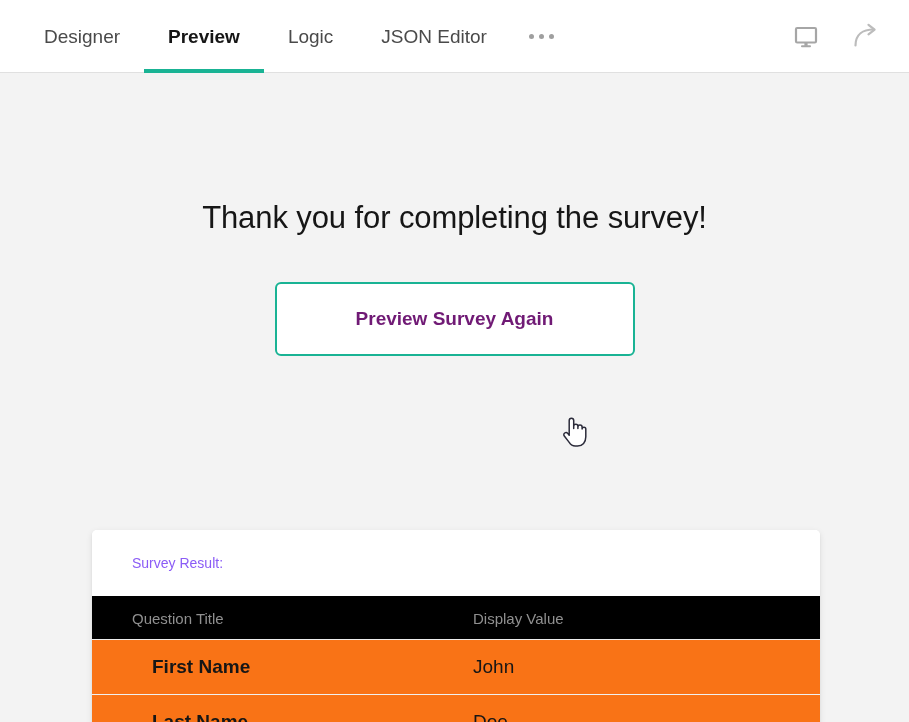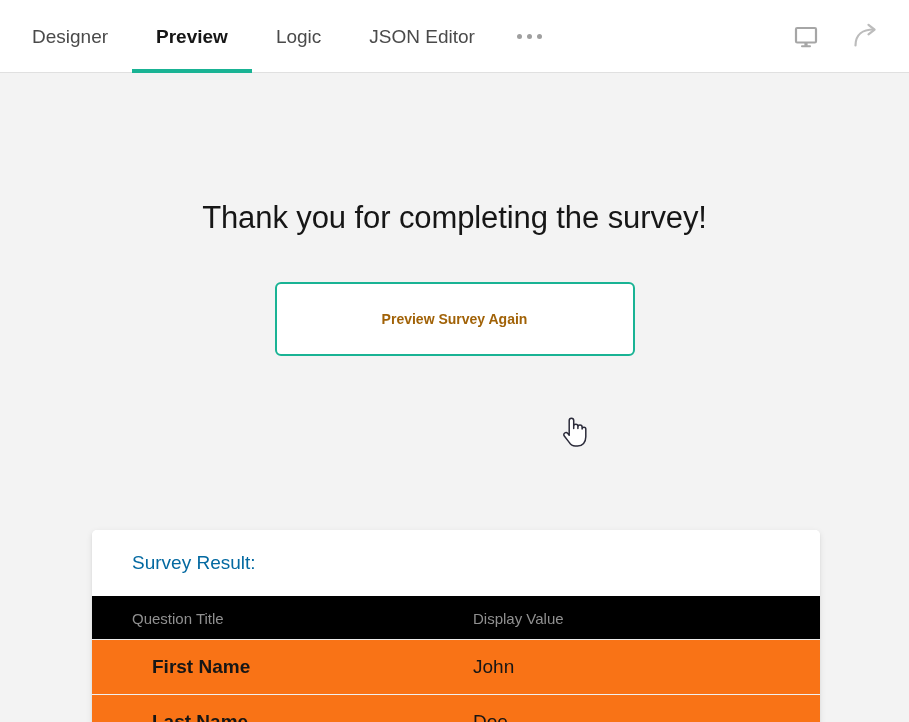--- a/index.html
+++ b/index.html
@@ -22,21 +22,21 @@
     background: #ffffff;
     border-bottom: 1px solid #e0e0e0;
     display: flex;
     align-items: flex-start;
     box-sizing: border-box;
   }
   .tabs {
     display: flex;
     align-items: stretch;
     height: 89px;
-    padding-left: 8px;
+    padding-left: 20px;
   }
   .tab {
     display: flex;
     align-items: center;
     justify-content: center;
     padding: 0 24px;
     height: 73px;
     font-size: 19px;
     color: #4a4a4a;
     cursor: pointer;
@@ -114,22 +114,22 @@
     display: flex;
     justify-content: center;
     margin-top: 46px;
   }
   .preview-again-btn {
     width: 360px;
     height: 74px;
     border: 2px solid #19b394;
     border-radius: 6px;
     background: #ffffff;
-    color: #a16207;
-    font-size: 14px;
+    color: #701a75;
+    font-size: 19px;
     font-weight: bold;
     font-family: "Liberation Sans", sans-serif;
     cursor: pointer;
     display: flex;
     align-items: center;
     justify-content: center;
     padding: 0;
   }
 
   
@@ -145,22 +145,22 @@
   }
   .card-head {
     display: flex;
     align-items: center;
     height: 66px;
     padding: 0 40px;
     background: #ffffff;
     box-sizing: border-box;
   }
   .card-head-title {
-    font-size: 19px;
-    color: #0369a1;
+    font-size: 14px;
+    color: #8b5cf6;
   }
   .head-actions {
     margin-left: auto;
     display: flex;
     align-items: center;
     gap: 4px;
   }
   .toggle-btn {
     font-size: 19px;
     font-weight: bold;

